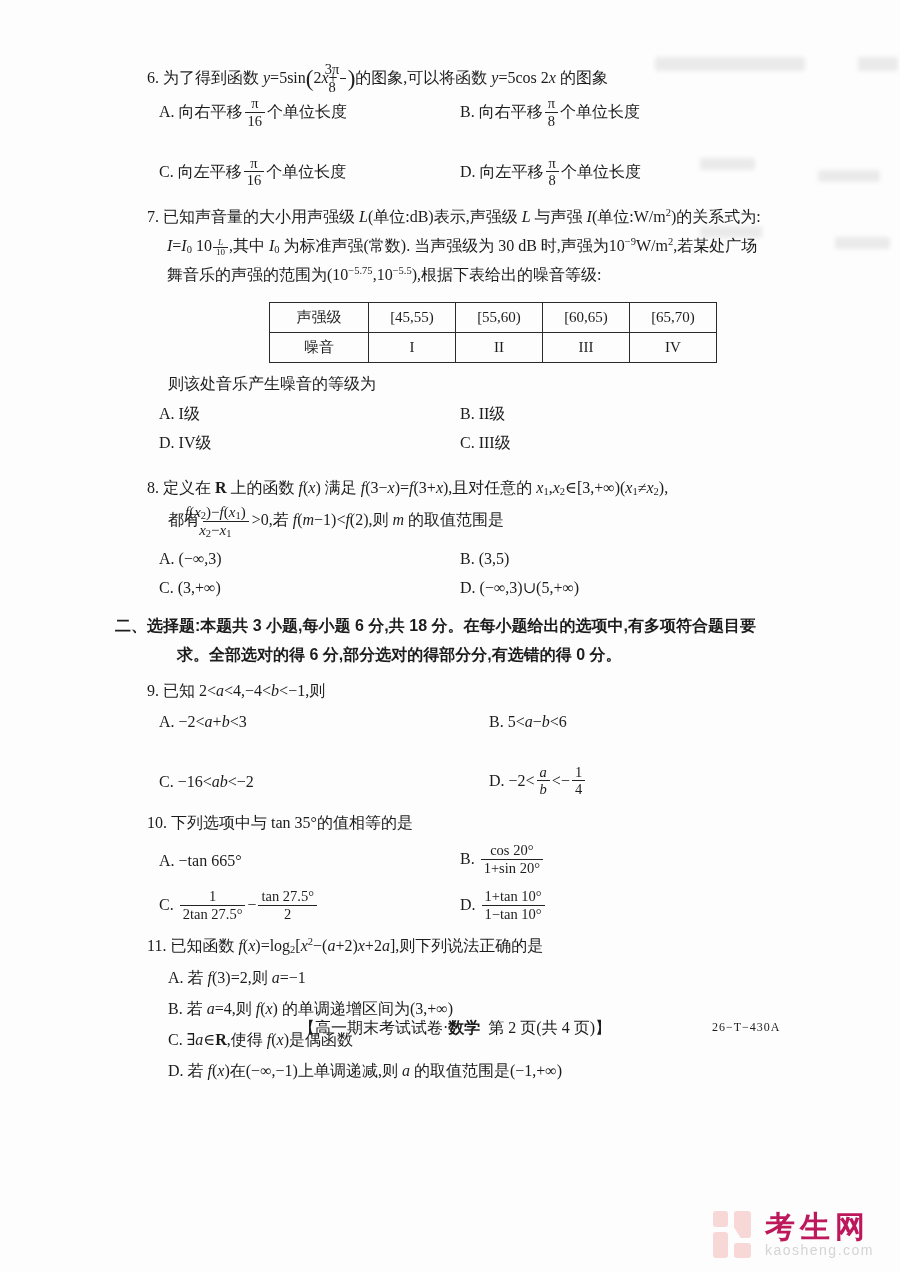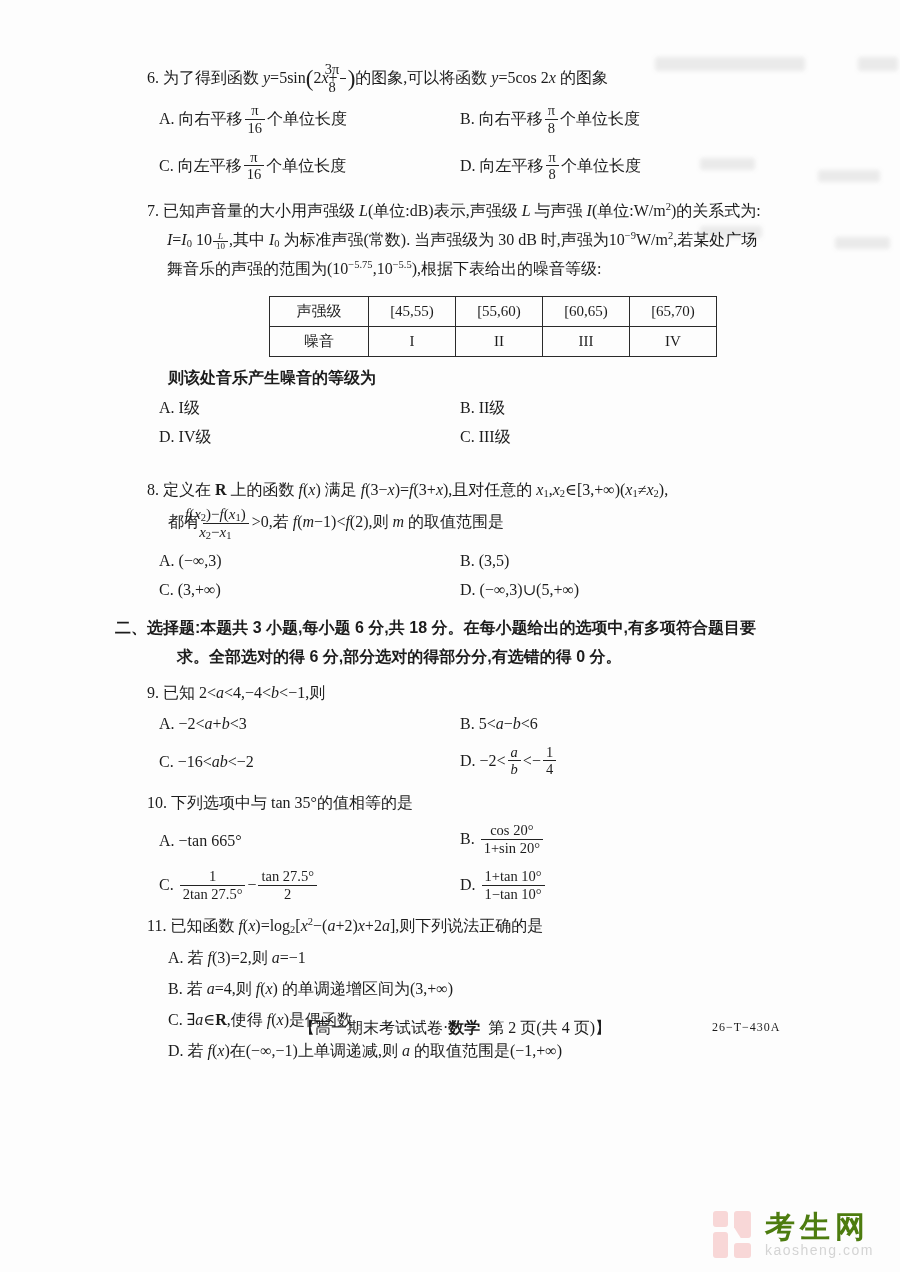--- a/index.html
+++ b/index.html
@@ -29,54 +29,54 @@
   .fr{display:inline-flex;flex-direction:column;text-align:center;vertical-align:middle;
       line-height:1.15;font-size:14.5px;margin:0 2px;position:relative;top:-1px;}
   .fr .nu{border-bottom:1.2px solid #222;padding:0 3px;}
   .fr .de{padding:0 3px;}
   .fr.tiny{font-size:9px;line-height:1.05;top:0;margin:0 1px;}
   .fr.tiny .nu{border-bottom-width:1px;padding:0 1px;}
   sup .fr{vertical-align:baseline;}
   .lg{font-size:23px;vertical-align:-3px;}
 
   #q6{margin-bottom:12px;}
-  #q6 .opts{margin-top:7px;row-gap:12px;}
-  #q7{margin-bottom:24px;}
+  #q6 .opts{row-gap:25px;}
+  #q7{margin-bottom:16px;}
   table.noise{border-collapse:collapse;margin:13px 0 6px 122px;}
   table.noise td{border:1.6px solid #2a2a2a;text-align:center;height:27px;
       font-size:15px;padding:0 6px;}
   table.noise td:first-child{width:86px;}
   table.noise td:not(:first-child){width:74px;}
-  .after{margin:4px 0 1px 0;padding-left:21px;text-indent:0;font-weight:bold;}
+  .after{margin:4px 0 1px 0;padding-left:21px;text-indent:0;}
   #q7 .opts{line-height:29px;}
   #q8{margin-top:5px;margin-bottom:2px;}
   #q8 .opts{line-height:29px;margin-top:2px;}
   .fr.mid{font-size:15px;top:0;margin:2px 3px;}
   .sec-head{margin:9px 0 7px -32px;padding-left:62px;text-indent:-62px;
       font-weight:700;line-height:29px;
       font-family:"Liberation Sans","DejaVu Sans",sans-serif;font-size:16px;}
   #q9{margin-bottom:9px;}
-  #q9 .opts{row-gap:7px;margin-top:2px;}
+  #q9 .opts{row-gap:7px;margin-top:2px;gap:29px;}
   #q10{margin-bottom:7px;font-family:Liberation Serif, serif;}
   #q10 .opts{row-gap:12px;margin-top:6px;}
   #q11 .opts{line-height:31px;margin-top:2px;}
 
   .footer{position:absolute;top:1018px;left:0;width:100%;font-size:16px;}
   .f-left{position:absolute;left:299px;top:0;}
   .f-code{position:absolute;left:712px;top:2px;font-size:12px;letter-spacing:1px;}
 
   .wm{position:absolute;right:26px;bottom:14px;display:flex;gap:12px;align-items:center;}
   .wm-logo{position:relative;width:40px;height:47px;}
   .wm-logo i{position:absolute;background:#f8d7d7;border-radius:3px;}
   .wm-logo .b1{left:0;top:0;width:15px;height:16px;}
   .wm-logo .b2{left:21px;top:0;width:17px;height:27px;
       clip-path:polygon(0 0,100% 0,100% 100%,40% 100%,0 60%);}
   .wm-logo .b3{left:0;top:21px;width:15px;height:26px;}
   .wm-logo .b4{left:21px;top:32px;width:17px;height:15px;}
-  .wm-brand{font-size:30px;color:#4d7c0f;letter-spacing:5px;font-weight:700;
+  .wm-brand{font-size:30px;color:#be185d;letter-spacing:5px;font-weight:700;
       font-family:"Liberation Sans","DejaVu Sans",sans-serif;line-height:32px;}
   .wm-domain{font-size:14px;color:#d4d4d4;letter-spacing:1.5px;
       font-family:"Liberation Sans","DejaVu Sans",sans-serif;line-height:15px;}
 </style>
 </head>
 <body>
 
 <div class="sheet">
 
   <div class="sm" style="left:655px;top:57px;width:150px;height:14px;"></div>

